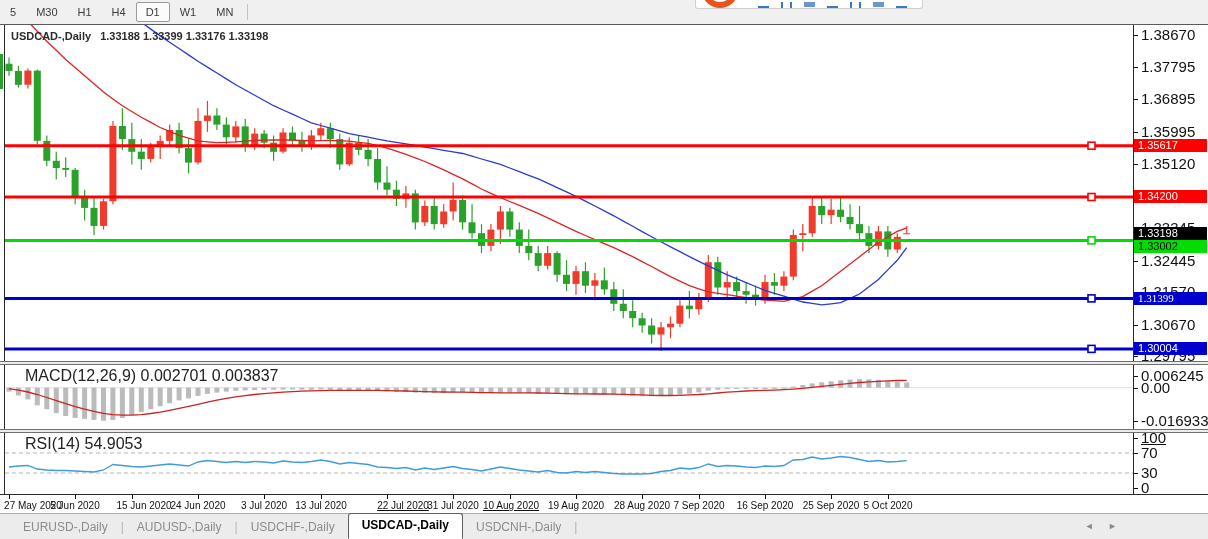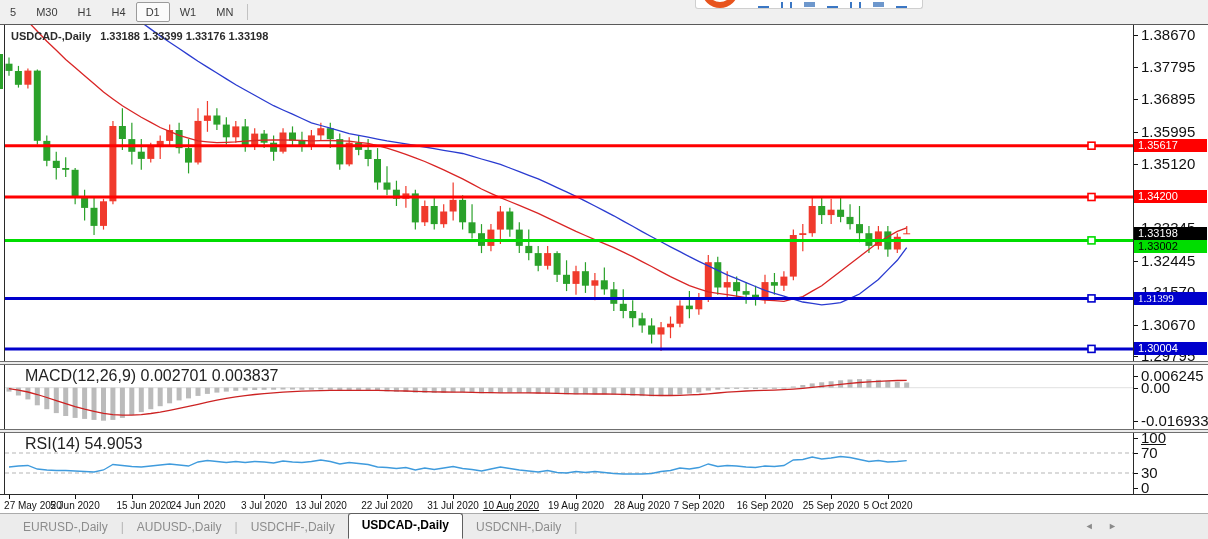--- a/index.html
+++ b/index.html
@@ -451,21 +451,21 @@
         <div class="dlabel" style="left: 40px;">5 Jun 2020</div>
         <div class="dtick" style="left: 132px;"></div>
         <div class="dlabel" style="left: 97px; margin-left: 12px;">15 Jun 2020</div>
         <div class="dtick" style="left: 198px;"></div>
         <div class="dlabel" style="left: 163px;">24 Jun 2020</div>
         <div class="dtick" style="left: 264px;"></div>
         <div class="dlabel" style="left: 229px;">3 Jul 2020</div>
         <div class="dtick" style="left: 321px;"></div>
         <div class="dlabel" style="left: 286px;">13 Jul 2020</div>
         <div class="dtick" style="left: 387px;"></div>
-        <div class="dlabel" style="left: 352px;">22 Jul 2020</div>
+        <div class="dlabel" style="left: 368px; text-decoration: underline;">22 Jul 2020</div>
         <div class="dtick" style="left: 453px;"></div>
         <div class="dlabel" style="left: 418px;">31 Jul 2020</div>
         <div class="dtick" style="left: 510px;"></div>
         <div class="dlabel" style="left: 476px; text-decoration: underline;">10 Aug 2020</div>
         <div class="dtick" style="left: 576px;"></div>
         <div class="dlabel" style="left: 541px;">19 Aug 2020</div>
         <div class="dtick" style="left: 642px;"></div>
         <div class="dlabel" style="left: 607px;">28 Aug 2020</div>
         <div class="dtick" style="left: 699px;"></div>
         <div class="dlabel" style="left: 664px;">7 Sep 2020</div>

